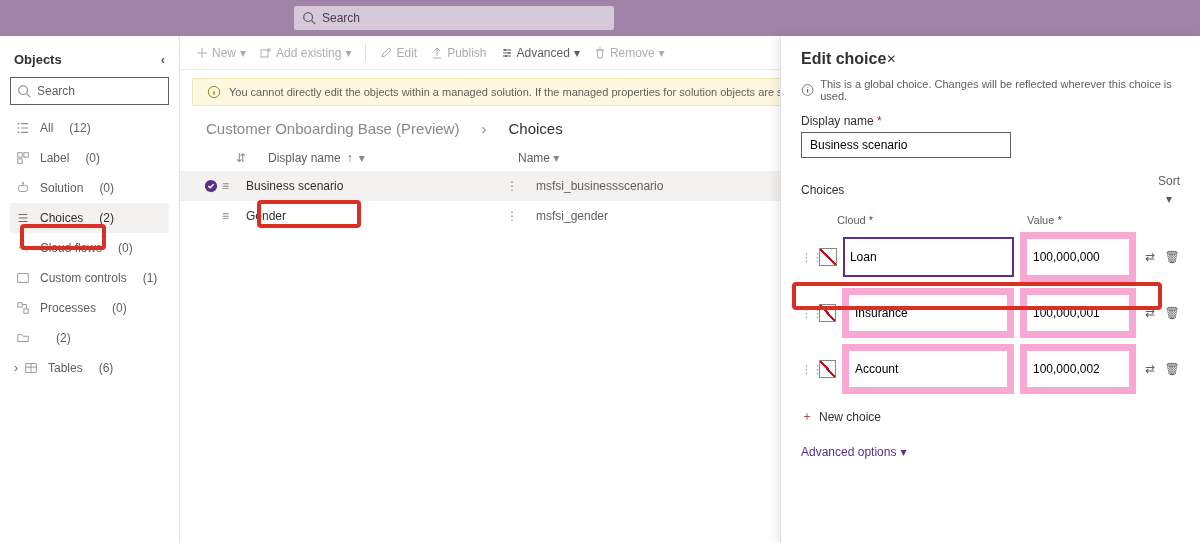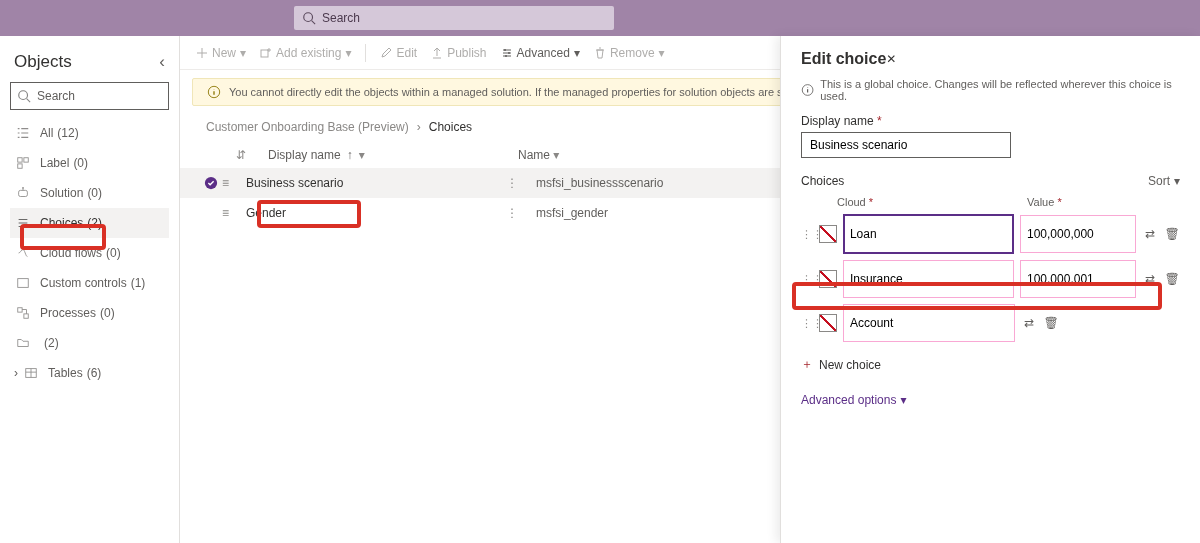--- a/index.html
+++ b/index.html
@@ -5,42 +5,42 @@
   * { box-sizing: border-box; font-family: "Segoe UI", -apple-system, sans-serif; }
   body { margin:0; padding:0; width:1200px; height:543px; font-size:12px; color:#323130; background:#fff; overflow:hidden; position:relative;}
   
   .topbar { height:36px; background:#a084a7; display:flex; align-items:center; padding:0 14px; }
   .topbarSearch{ margin-left:280px; width:320px; height:24px; background:#d5c8d9; border-radius:2px; display:flex; align-items:center; padding:0 8px; color:#3d2b3f; }
   .topbarSearch svg{ width:14px; height:14px; margin-right:6px; opacity:.8;}
   .topbarSearch span{ font-size:12px; opacity:.9;}
   
   .app { display:flex; height:calc(543px - 36px); width:100%;}
   .sidebar{ width:180px; border-right:1px solid #e1dfdd; padding:10px 10px 0 10px; position:relative;}
-  .sidebarHeader{ display:flex; align-items:center; justify-content:space-between; font-size:17px; font-weight:400; padding:6px 4px 10px 4px;}
+  .sidebarHeader{ display:flex; align-items:center; justify-content:space-between; font-size:13px; font-weight:700; padding:6px 4px 10px 4px;}
   .sidebarSearch{ height:28px; border:1px solid #605e5c; display:flex; align-items:center; padding:0 6px; margin-bottom:8px;}
   .sidebarSearch svg{width:14px;height:14px;opacity:.6;margin-right:6px;}
   .sidebarSearch span{font-size:12px;color:#605e5c;}
   .navItem{ display:flex; align-items:center; height:30px; padding:0 6px; font-size:12px; color:#605e5c; cursor:pointer; }
   .navItem svg{width:14px;height:14px;margin-right:10px;opacity:.7;}
-  .navItem .cnt{margin-left:4px;}
+  .navItem .cnt{margin-left:16px;}
   .navItem.active{ background:#f3f2f1; color:#323130; }
   .navExpand{width:12px;height:30px;display:inline-flex;align-items:center;justify-content:center;margin-right:2px;}
   .navRow{display:flex;align-items:center;}
   .hi-red{ border:4px solid #d93025; border-radius:4px; position:absolute; pointer-events:none; }
 
   .main{ flex:1; display:flex; flex-direction:column; position:relative;}
   .commandbar{ height:34px; border-bottom:1px solid #edebe9; display:flex; align-items:center; padding:0 16px; gap:14px; color:#a19f9d; font-size:12px;}
   .cmd{display:flex;align-items:center;gap:4px;cursor:not-allowed;opacity:.85;}
   .cmd svg{width:12px;height:12px;}
   .cmdGroup{display:flex;align-items:center;color:#a19f9d;}
   .cmdGroup.active{color:#605e5c;}
   .cmdSep{height:18px;width:1px;background:#e1dfdd;}
   .banner{background:#fff8e0;border:1px solid #f0e6b8;padding:6px 14px;display:flex;align-items:center;font-size:11px;color:#605e5c;margin:8px 12px 4px 12px;border-radius:2px;}
   .banner svg{width:14px;height:14px;margin-right:8px;}
-  .crumb{padding:10px 18px 4px 26px;font-size:12px;color:#8a8886;display:flex;gap:8px;}
+  .crumb{padding:10px 18px 4px 26px;font-size:15px;color:#8a8886;display:flex;gap:22px;}
   .crumb .cur{color:#323130;}
   .tableHead{display:flex;align-items:center;padding:10px 18px 6px 56px;font-size:12px;color:#605e5c;}
   .th1{width:32px;}
   .th2{width:250px;display:flex;align-items:center;gap:6px;}
   .th3{flex:1;}
   .row{display:flex;align-items:center;padding:8px 18px 8px 20px;font-size:12px;color:#323130;}
   .row.sel{background:#f3f2f1;}
   .row .c0{width:22px;display:flex;align-items:center;justify-content:center;}
   .row .c0 svg{width:14px;height:14px;}
   .row .cicon{width:24px;color:#8a8886;}
@@ -53,28 +53,28 @@
   .panel{position:absolute;right:0;top:36px;bottom:0;width:420px;background:#fff;border-left:1px solid #e1dfdd;box-shadow:-4px 0 10px rgba(0,0,0,.08);padding:14px 20px 20px 20px;}
   .pHead{display:flex;align-items:center;justify-content:flex-start;}
   .pTitle{font-size:16px;font-weight:600;}
   .pClose{cursor:pointer;}
   .pInfo{display:flex;align-items:center;gap:6px;font-size:11px;color:#605e5c;margin:10px 0 12px 0;}
   .pLabel{font-size:12px;color:#323130;margin-bottom:4px;}
   .req::after{content:" *";color:#a4262c;}
   .pInput{width:210px;height:26px;border:1px solid #605e5c;padding:2px 8px;font-size:12px;}
   .pSection{margin-top:16px;}
   .pSecHead{display:flex;justify-content:space-between;align-items:center;font-size:12px;}
-  .pSort{color:#605e5c;display:flex;align-items:center;gap:4px;}
+  .pSort{color:#605e5c;display:flex;align-items:center;gap:4px;flex-direction:column;}
   .cols{display:flex;font-size:11px;color:#605e5c;margin-top:8px;padding-left:36px;}
   .cols .l{width:190px;}
   .choiceRow{display:flex;align-items:center;gap:6px;margin-top:6px;}
   .drag{width:12px;color:#8a8886;font-size:11px;}
   .colorBox{width:18px;height:18px;border:1px solid #8a8886;position:relative;display:inline-block;}
   .colorBox::after{content:"";position:absolute;left:0;top:0;right:0;bottom:0;background:linear-gradient(to top right,transparent 45%,#c50f1f 45%,#c50f1f 55%,transparent 55%);}
-  .cin{height:24px;border:1px solid #f9a8d4;padding:18px 6px;font-size:12px;}
+  .cin{height:24px;border:7px solid #f9a8d4;padding:18px 6px;font-size:12px;}
   .cin.label{width:172px;}
   .cin.value{width:116px;}
   .cin.focus{border:2px solid #5b2e87;padding:18px 5px;}
   .rowIcons{display:flex;gap:6px;color:#605e5c;}
   .rowIcons span{width:16px;text-align:center;cursor:pointer;font-size:12px;}
   .newChoice{margin-top:14px;color:#323130;font-size:12px;display:flex;align-items:center;gap:6px;cursor:pointer;}
   .adv{margin-top:20px;color:#5b2e87;font-size:12px;display:flex;align-items:center;gap:4px;cursor:pointer;}
 </style>
 </head>
 <body>
@@ -325,20 +325,21 @@
       <input class="cin value" value="100,000,001" style="">
       <div class="rowIcons">
           <span>⇄</span>
           <span>🗑</span>
         </div>
     </div>
     <div class="choiceRow">
       <span class="drag">⋮⋮</span>
       <span class="colorBox"></span>
       <input class="cin label" value="Account" style="">
+      <input class="cin value" value="100,000,002" style="">
       <div class="rowIcons">
           <span>⇄</span>
           <span>🗑</span>
         </div>
     </div>
 
     <div class="newChoice">
       <span style="color:#a4262c">＋</span>
       <span>New choice</span>
     </div>

